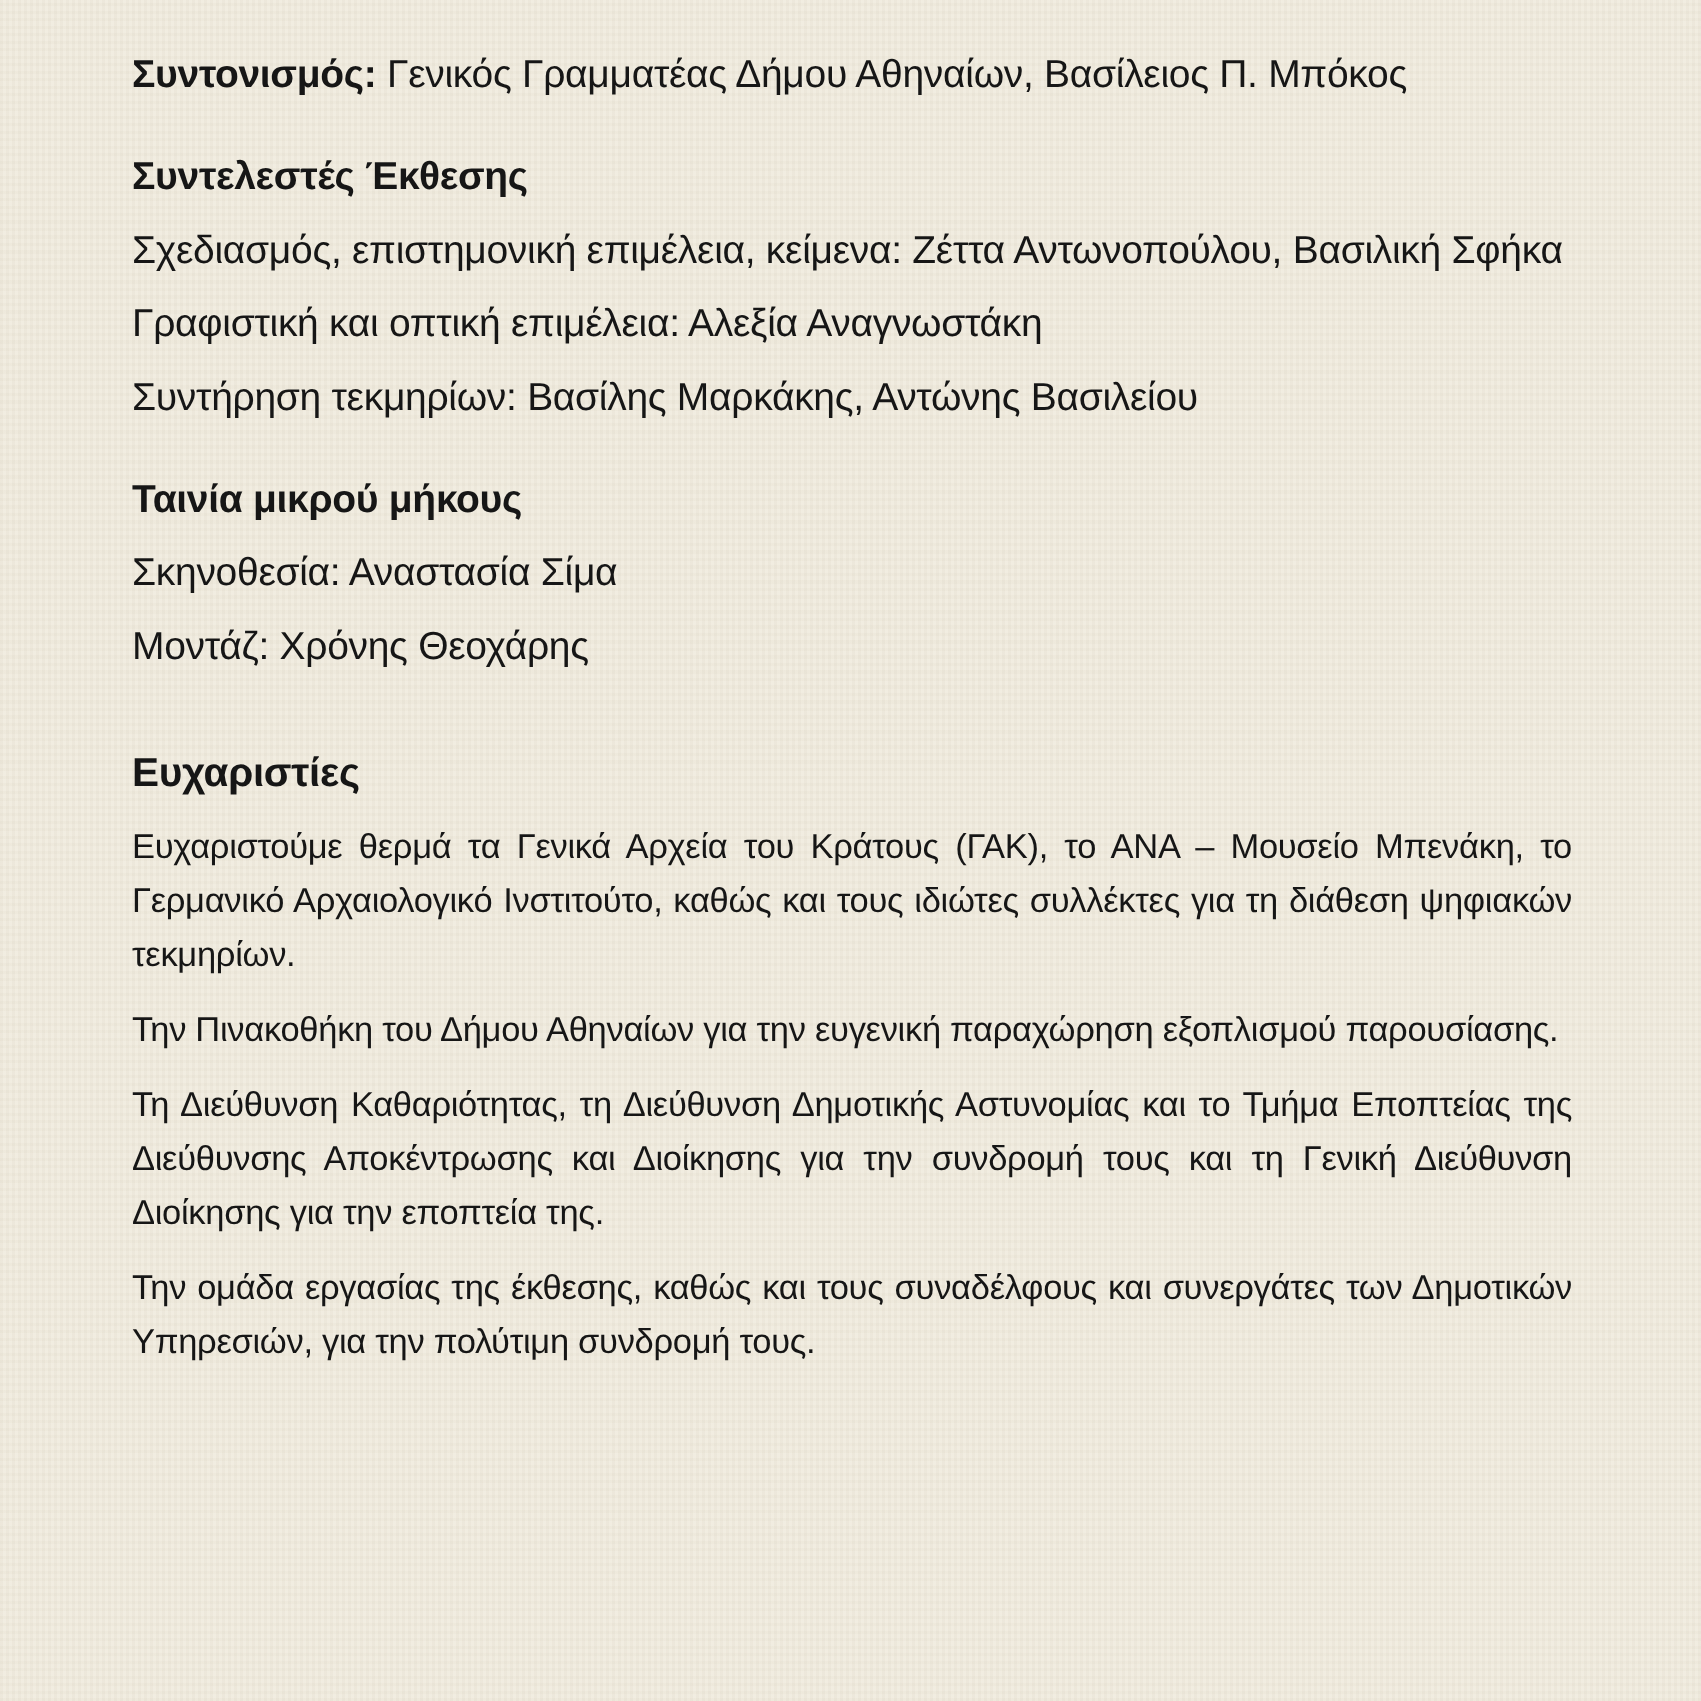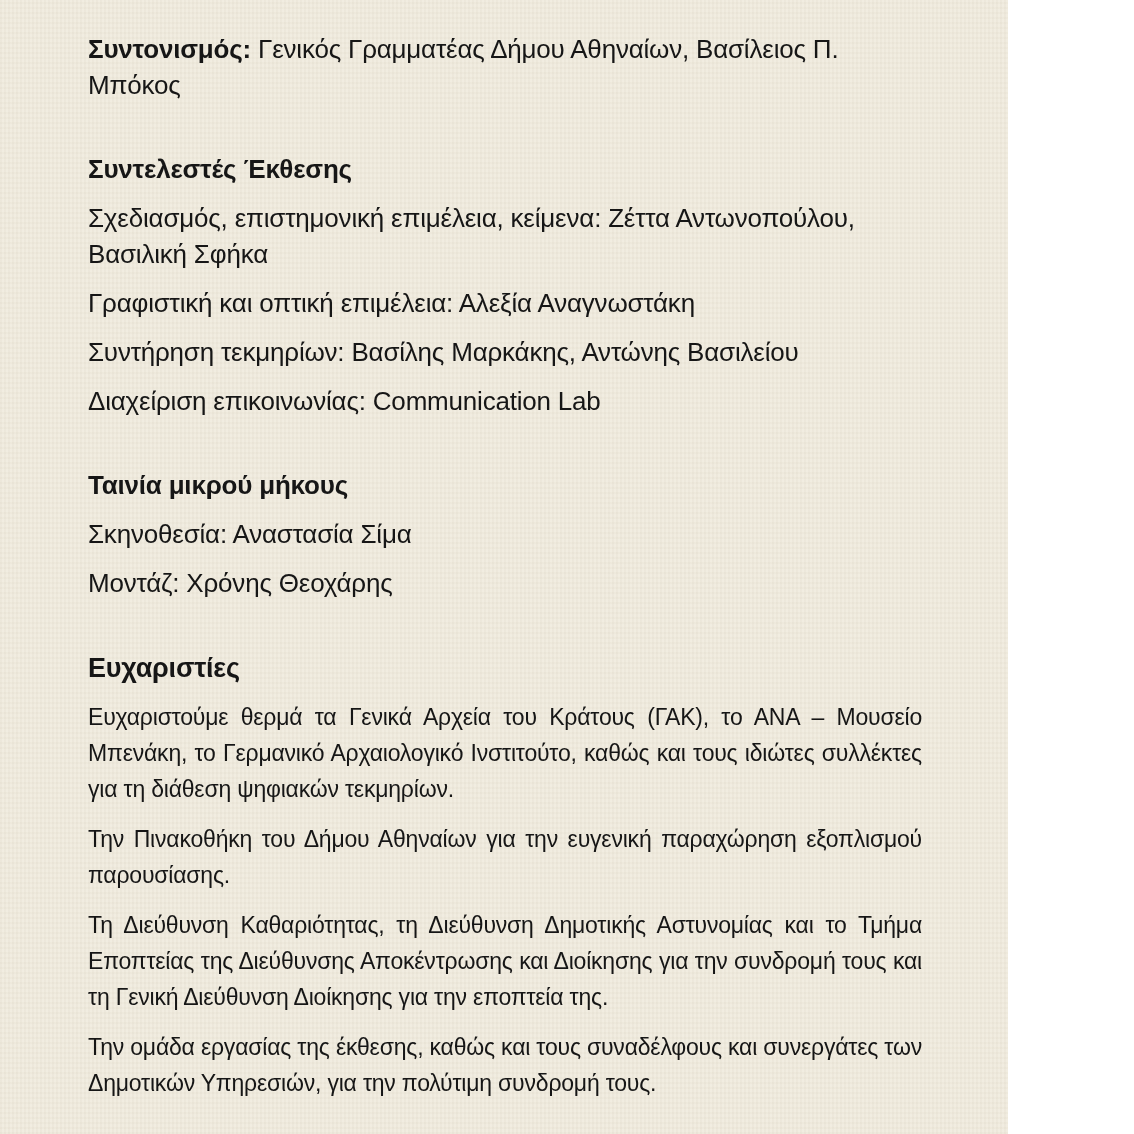--- a/index.html
+++ b/index.html
@@ -1,21 +1,21 @@
 <!DOCTYPE html>
 <html><head>
 <meta charset="utf-8">
 <style>
   html, body {
     margin: 0;
     padding: 0;
   }
   .page {
     position: relative;
-    width: 1008px;
+    width: 1134px;
     height: 1134px;
     box-sizing: border-box;
     padding: 18px 86px 0 88px;
     background-color: #f1ecdf;
     background-image:
       repeating-linear-gradient(90deg, rgba(125,115,92,0.035) 0 2px, rgba(255,255,255,0.035) 2px 4px),
       repeating-linear-gradient(0deg, rgba(125,115,92,0.03) 0 2px, rgba(255,255,255,0.025) 2px 5px);
     color: #161616;
     font-family: "Liberation Sans", sans-serif;
     letter-spacing: -0.2px;
@@ -26,21 +26,21 @@
     line-height: 36px;
     margin: 13px 0;
   }
   .multiline {
     white-space: pre-line;
   }
   .heading {
     font-weight: 700;
   }
   .section-gap {
-    margin-top: 48px;
+    margin-top: 32px;
   }
   .ack-heading {
     font-size: 27px;
     line-height: 34px;
     font-weight: 700;
     margin: 50px 0 10px 0;
   }
   .ack-para {
     font-size: 23px;
     line-height: 36px;
@@ -58,21 +58,20 @@
 
   <div class="line">
     <span class="bold">Συντονισμός:</span><span> Γενικός Γραμματέας Δήμου Αθηναίων, Βασίλειος Π. Μπόκος</span>
   </div>
 
   <div class="line heading section-gap">Συντελεστές Έκθεσης</div>
 
   <div class="line">Σχεδιασμός, επιστημονική επιμέλεια, κείμενα: Ζέττα Αντωνοπούλου, Βασιλική Σφήκα</div>
   <div class="line">Γραφιστική και οπτική επιμέλεια: Αλεξία Αναγνωστάκη</div>
   <div class="line">Συντήρηση τεκμηρίων: Βασίλης Μαρκάκης, Αντώνης Βασιλείου</div>
-  <div class="line">Διαχείριση επικοινωνίας: Communication Lab</div>
 
   <div class="line heading section-gap">Ταινία μικρού μήκους</div>
 
   <div class="line">Σκηνοθεσία: Αναστασία Σίμα</div>
   <div class="line">Μοντάζ: Χρόνης Θεοχάρης</div>
 
   <div class="ack-heading">Ευχαριστίες</div>
 
   <div class="ack-para">Ευχαριστούμε θερμά τα Γενικά Αρχεία του Κράτους (ΓΑΚ), το ΑΝΑ – Μουσείο Μπενάκη, το Γερμανικό Αρχαιολογικό Ινστιτούτο, καθώς και τους ιδιώτες συλλέκτες για τη διάθεση ψηφιακών τεκμηρίων.</div>
   <div class="ack-para">Την Πινακοθήκη του Δήμου Αθηναίων για την ευγενική παραχώρηση εξοπλισμού παρουσίασης.</div>

